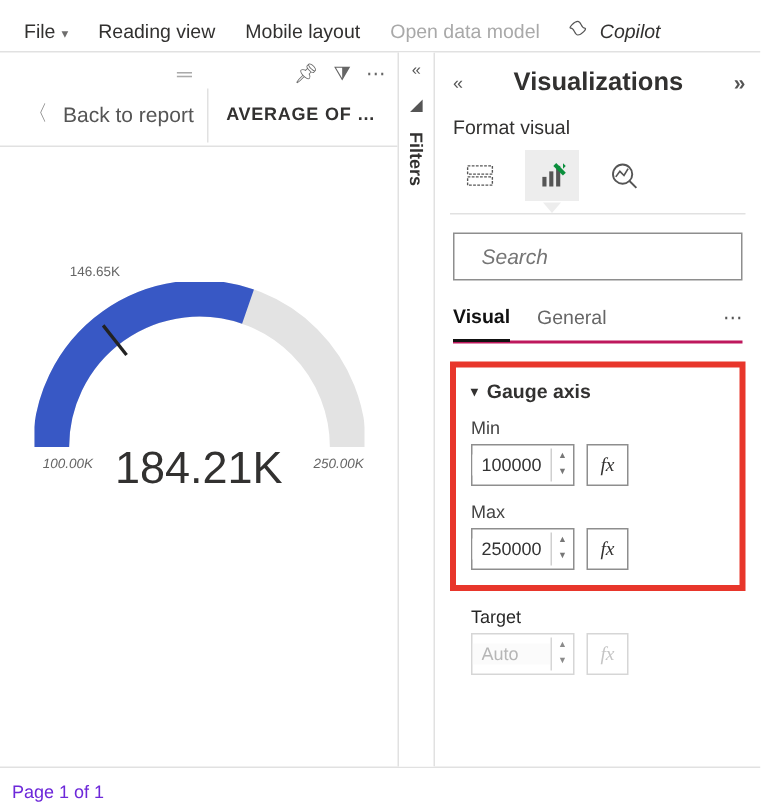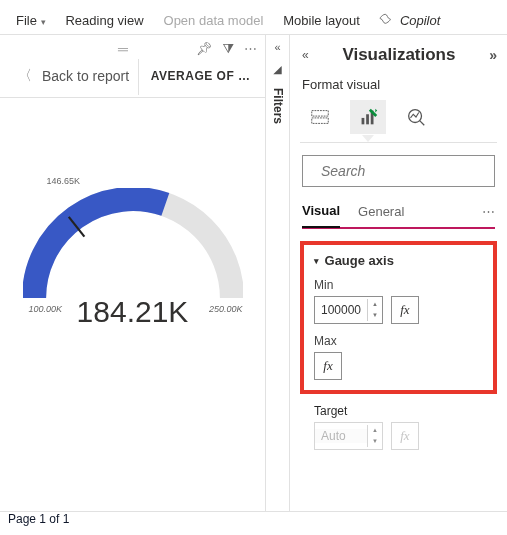--- a/index.html
+++ b/index.html
@@ -72,30 +72,30 @@
   .row { display:flex; gap:8px; align-items:center; }
   .numbox { display:flex; align-items:center; border:1px solid #8e8e8e; height:28px; }
   .numbox input { border:none; outline:none; width:52px; padding:0 6px; font-size:12px; color:#333; }
   .numbox.dis input { color:#aaa; }
   .numbox.dis { border-color:#cfcfcf; }
   .spin { display:flex; flex-direction:column; border-left:1px solid #cfcfcf; }
   .spin span { font-size:6px; line-height:7px; padding:2px 4px; color:#777; cursor:pointer; }
   .fx { width:28px; height:28px; border:1px solid #8e8e8e; display:flex; align-items:center; justify-content:center; font-style:italic; font-size:13px; cursor:pointer; font-family:"Times New Roman",serif; }
   .fx.dis { border-color:#cfcfcf; color:#bbb; }
 
-  .statusbar { height:24px; border-top:1px solid #e1e1e1; display:flex; align-items:flex-start; padding:0 8px; font-size:12px; color:#0f172a; }
+  .statusbar { height:24px; border-top:1px solid #e1e1e1; display:flex; align-items:flex-end; padding:0 8px; font-size:12px; color:#6d28d9; }
 </style>
 </head>
 <body>
 
 <div class="menubar">
   <div class="item"><span>File</span><span class="chev">▾</span></div>
   <div class="item">Reading view</div>
+  <div class="item">Mobile layout</div>
   <div class="item disabled">Open data model</div>
-  <div class="item">Mobile layout</div>
   <div class="copilot">
     <svg viewBox="0 0 24 24">
         <path fill="none" stroke="#555" stroke-width="1.4" d="M8 4c4 0 4 8 8 8s-4 8-8 8-4-8-8-8 4-8 8-8z" transform="translate(4,0) scale(.85)"></path>
       </svg>
     <span>Copilot</span>
   </div>
 </div>
 
 <div class="main">
 
@@ -198,20 +198,27 @@
                 <span>▼</span>
               </div>
           </div>
           <div class="fx">fx</div>
         </div>
       </div>
 
       <div class="fld">
         <label>Max</label>
         <div class="row">
+          <div class="numbox">
+            <input type="text" value="250000" style="">
+            <div class="spin">
+                <span>▲</span>
+                <span>▼</span>
+              </div>
+          </div>
           <div class="fx">fx</div>
         </div>
       </div>
     </div>
 
     <div class="fld" style="padding:0 10px 0 14px; opacity:.85;">
       <label style="color:#000000;">Target</label>
       <div class="row">
         <div class="numbox dis">
           <input type="text" disabled="" value="Auto" style="">

